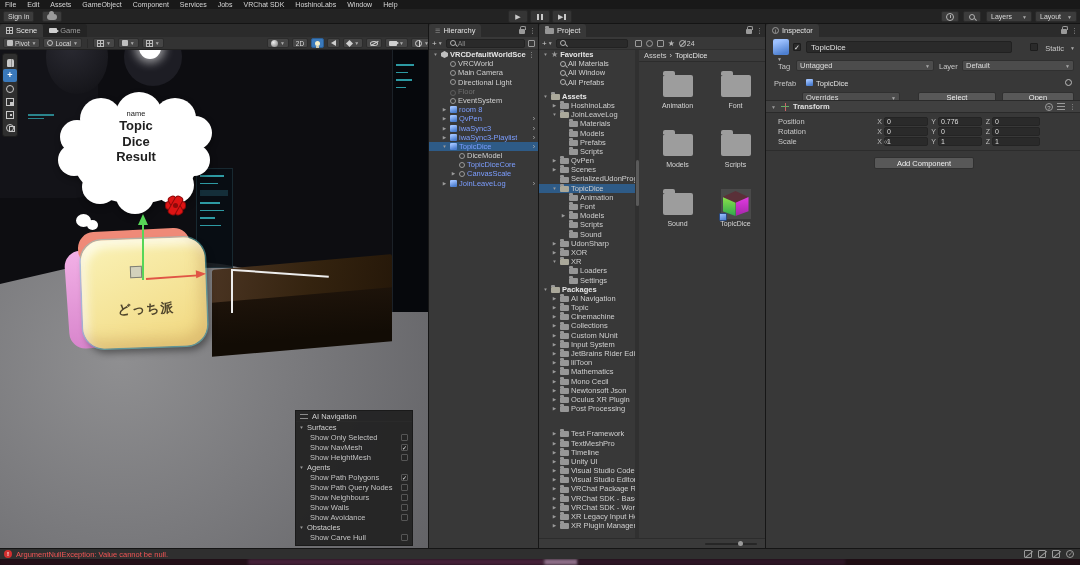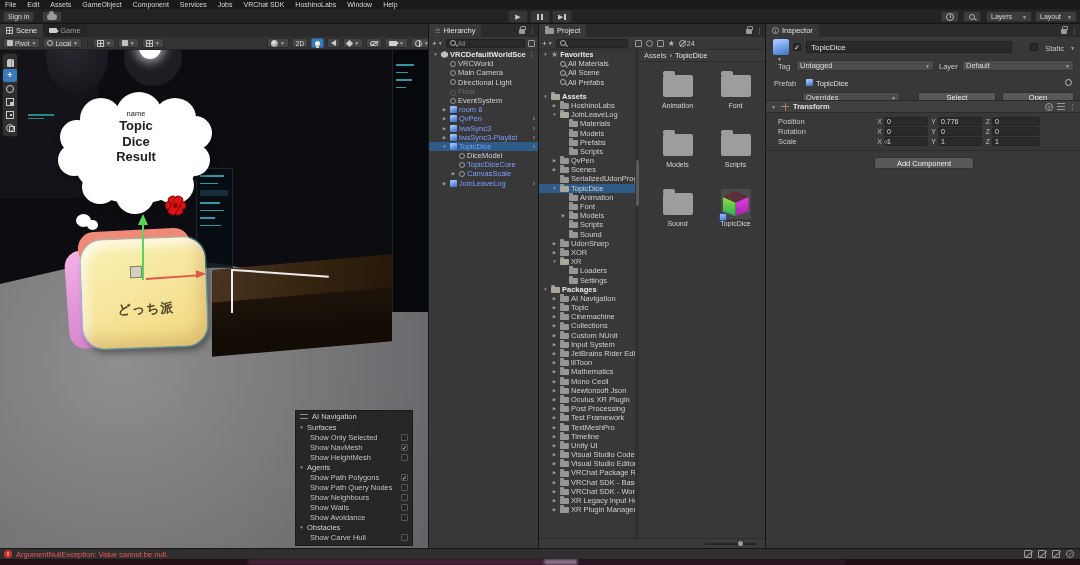--- a/index.html
+++ b/index.html
@@ -666,21 +666,21 @@
           <span class="tlbl c-bold">Favorites</span>
         </div>
         <div class="trow" style="padding-left: 12px;">
           <span class="twisty"></span>
           <span class="ic ic-mag"></span>
           <span class="tlbl ">All Materials</span>
         </div>
         <div class="trow" style="padding-left: 12px;">
           <span class="twisty"></span>
           <span class="ic ic-mag"></span>
-          <span class="tlbl ">All Scene</span>
+          <span class="tlbl ">All Window</span>
         </div>
         <div class="trow" style="padding-left: 12px;">
           <span class="twisty"></span>
           <span class="ic ic-mag"></span>
           <span class="tlbl ">All Prefabs</span>
         </div>
         <div class="trow gap" style="padding-left: 3px;">
           <span class="twisty">▼</span>
           <span class="ic ic-folder open"></span>
           <span class="tlbl c-bold">Assets</span>
@@ -848,21 +848,21 @@
         <div class="trow" style="padding-left: 12px;">
           <span class="twisty">▶</span>
           <span class="ic ic-folder"></span>
           <span class="tlbl ">Oculus XR Plugin</span>
         </div>
         <div class="trow" style="padding-left: 12px;">
           <span class="twisty">▶</span>
           <span class="ic ic-folder"></span>
           <span class="tlbl ">Post Processing</span>
         </div>
-        <div class="trow" style="padding-left: 12px;">
+        <div class="trow" style="padding-left: 12px; margin-top: 16px;">
           <span class="twisty">▶</span>
           <span class="ic ic-folder"></span>
           <span class="tlbl ">Test Framework</span>
         </div>
         <div class="trow" style="padding-left: 12px;">
           <span class="twisty">▶</span>
           <span class="ic ic-folder"></span>
           <span class="tlbl ">TextMeshPro</span>
         </div>
         <div class="trow" style="padding-left: 12px;">

